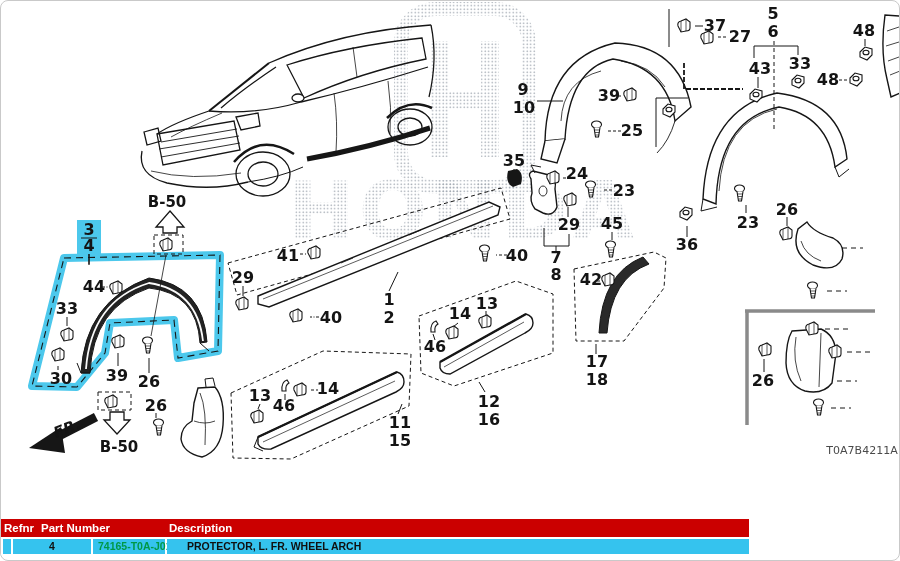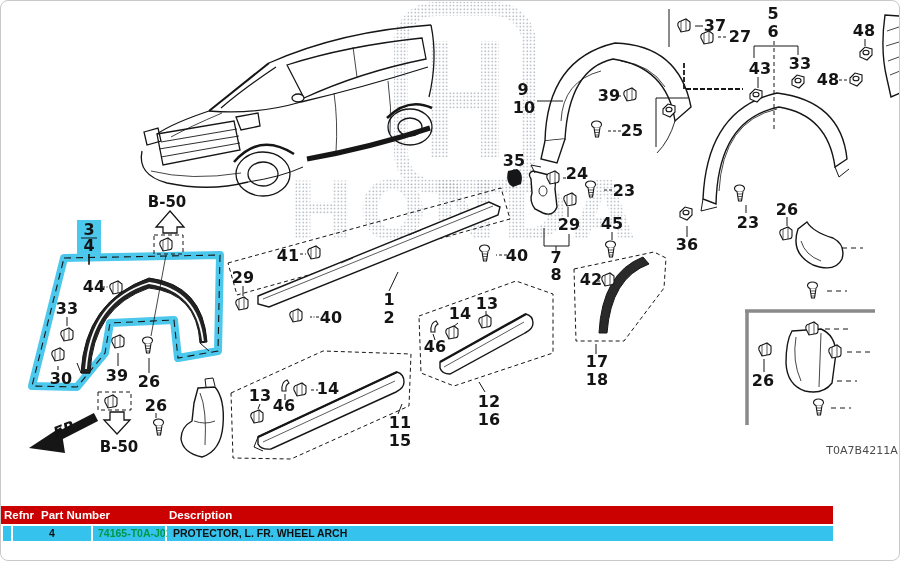--- a/index.html
+++ b/index.html
@@ -4,31 +4,31 @@
 <style>
   html,body{margin:0;padding:0;background:#fff;}
   .screen{position:relative;width:900px;height:561px;background:#fff;border:1px solid #c9c9c9;
           border-radius:8px;overflow:hidden;box-sizing:border-box;font-family:"Liberation Sans",sans-serif;}
   svg{display:block;}
   .lbl{font:bold 16px "DejaVu Sans",sans-serif;fill:#141414;}
   .b50{font:bold 15px "DejaVu Sans",sans-serif;fill:#141414;}
   .frt{font:italic bold 15px "DejaVu Sans",sans-serif;fill:#141414;}
   .code{font:11px "DejaVu Sans",sans-serif;fill:#4a4a4a;}
   .wm{font:bold 80px "DejaVu Sans",sans-serif;letter-spacing:4px;}
-  .parts-table{position:absolute;left:0;top:502px;width:832px;height:39px;background:#fff;}
+  .parts-table{position:absolute;left:0;top:515px;width:748px;height:39px;background:#fff;}
   .thead{position:absolute;left:0;right:0;top:3px;height:18px;background:#cb0000;}
   .thead span{position:absolute;top:0;color:#fff;font:bold 11.5px "Liberation Sans",sans-serif;line-height:18px;white-space:nowrap;}
   .h-refnr{left:3px;} .h-part{left:40px;text-align:center;} .h-desc{left:168px;}
   .trow{position:absolute;left:0;right:0;top:23px;height:15px;}
   .trow .cell{position:absolute;top:0;height:15px;background:#35c3ee;font:bold 10.5px "Liberation Sans",sans-serif;
               line-height:15px;white-space:nowrap;overflow:visible;}
   .c-strip{left:2px;width:8px;}
   .c-refnr{left:12px;width:78px;text-align:center;color:#101010;}
   .c-part{left:92px;width:72px;padding-left:5px;box-sizing:border-box;color:#009846;}
-  .c-desc{left:166px;right:0;padding-left:6px;box-sizing:border-box;color:#101010;}
+  .c-desc{left:166px;right:0;padding-left:20px;box-sizing:border-box;color:#101010;}
 </style>
 </head>
 <body>
 
 <div class="screen">
 
 <svg width="900" height="522" viewBox="0 0 900 522">
   <defs>
     <pattern id="dotp" width="3.5" height="3.5" patternUnits="userSpaceOnUse">
       <circle cx="1.2" cy="1.2" r="0.75" fill="#9aa2ab"></circle>

